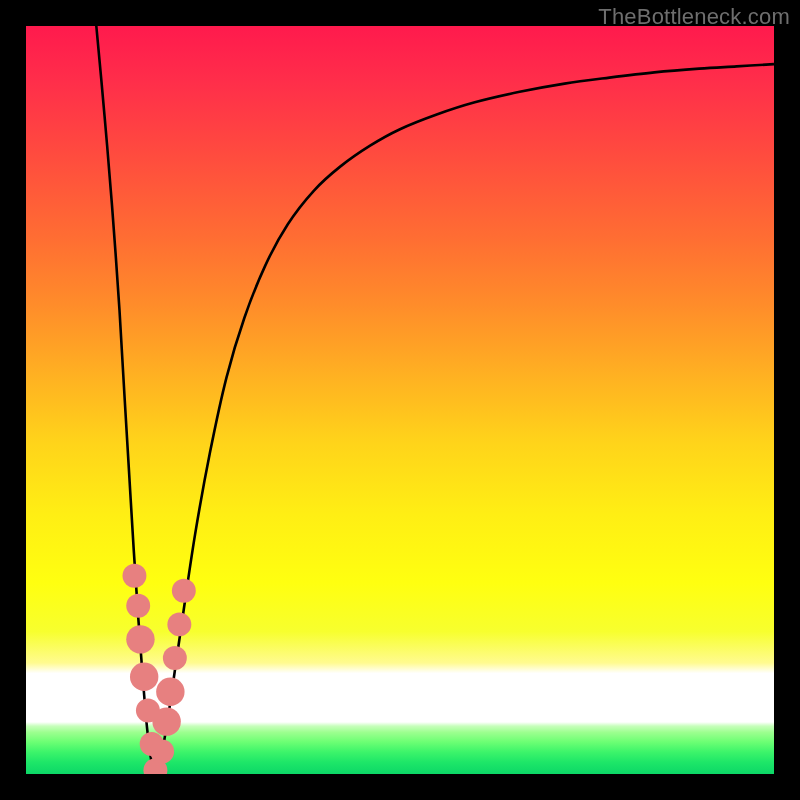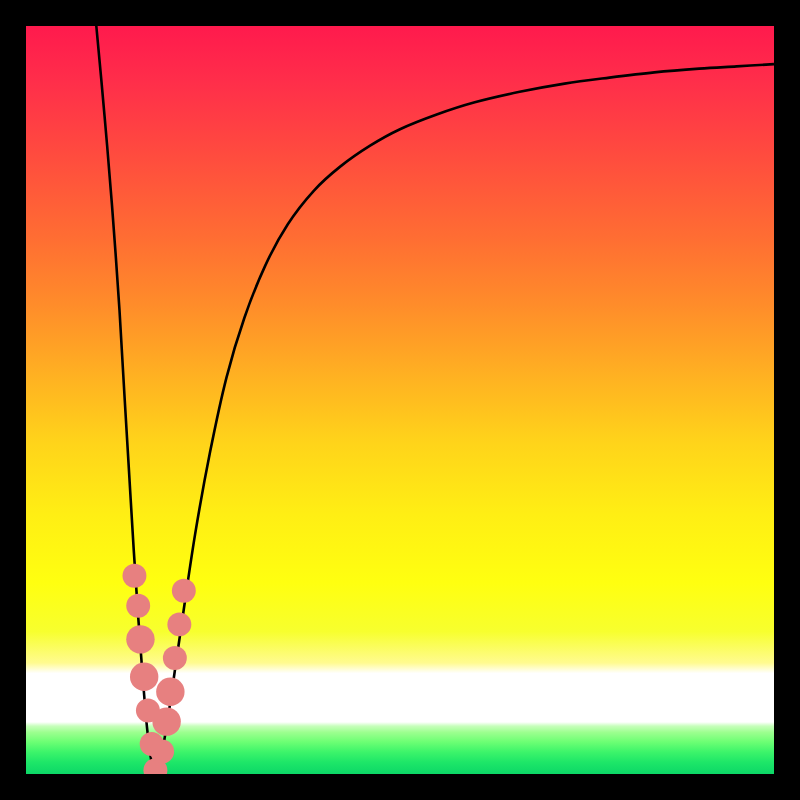--- a/index.html
+++ b/index.html
@@ -101,13 +101,14 @@
           <circle cx="129.40400000000002" cy="744.26" r="11.968" class="marker"></circle>
           <circle cx="136.136" cy="725.56" r="11.968" class="marker"></circle>
           <circle cx="140.624" cy="695.64" r="14.212" class="marker"></circle>
           <circle cx="144.364" cy="665.72" r="14.212" class="marker"></circle>
           <circle cx="148.85199999999998" cy="632.06" r="11.968" class="marker"></circle>
           <circle cx="153.34" cy="598.4" r="11.968" class="marker"></circle>
           <circle cx="157.828" cy="564.74" r="11.968" class="marker"></circle>
         </g>
     </svg>
   </div>
+  <div class="attribution">TheBottleneck.com</div>
 </div>
 
 </body></html>

